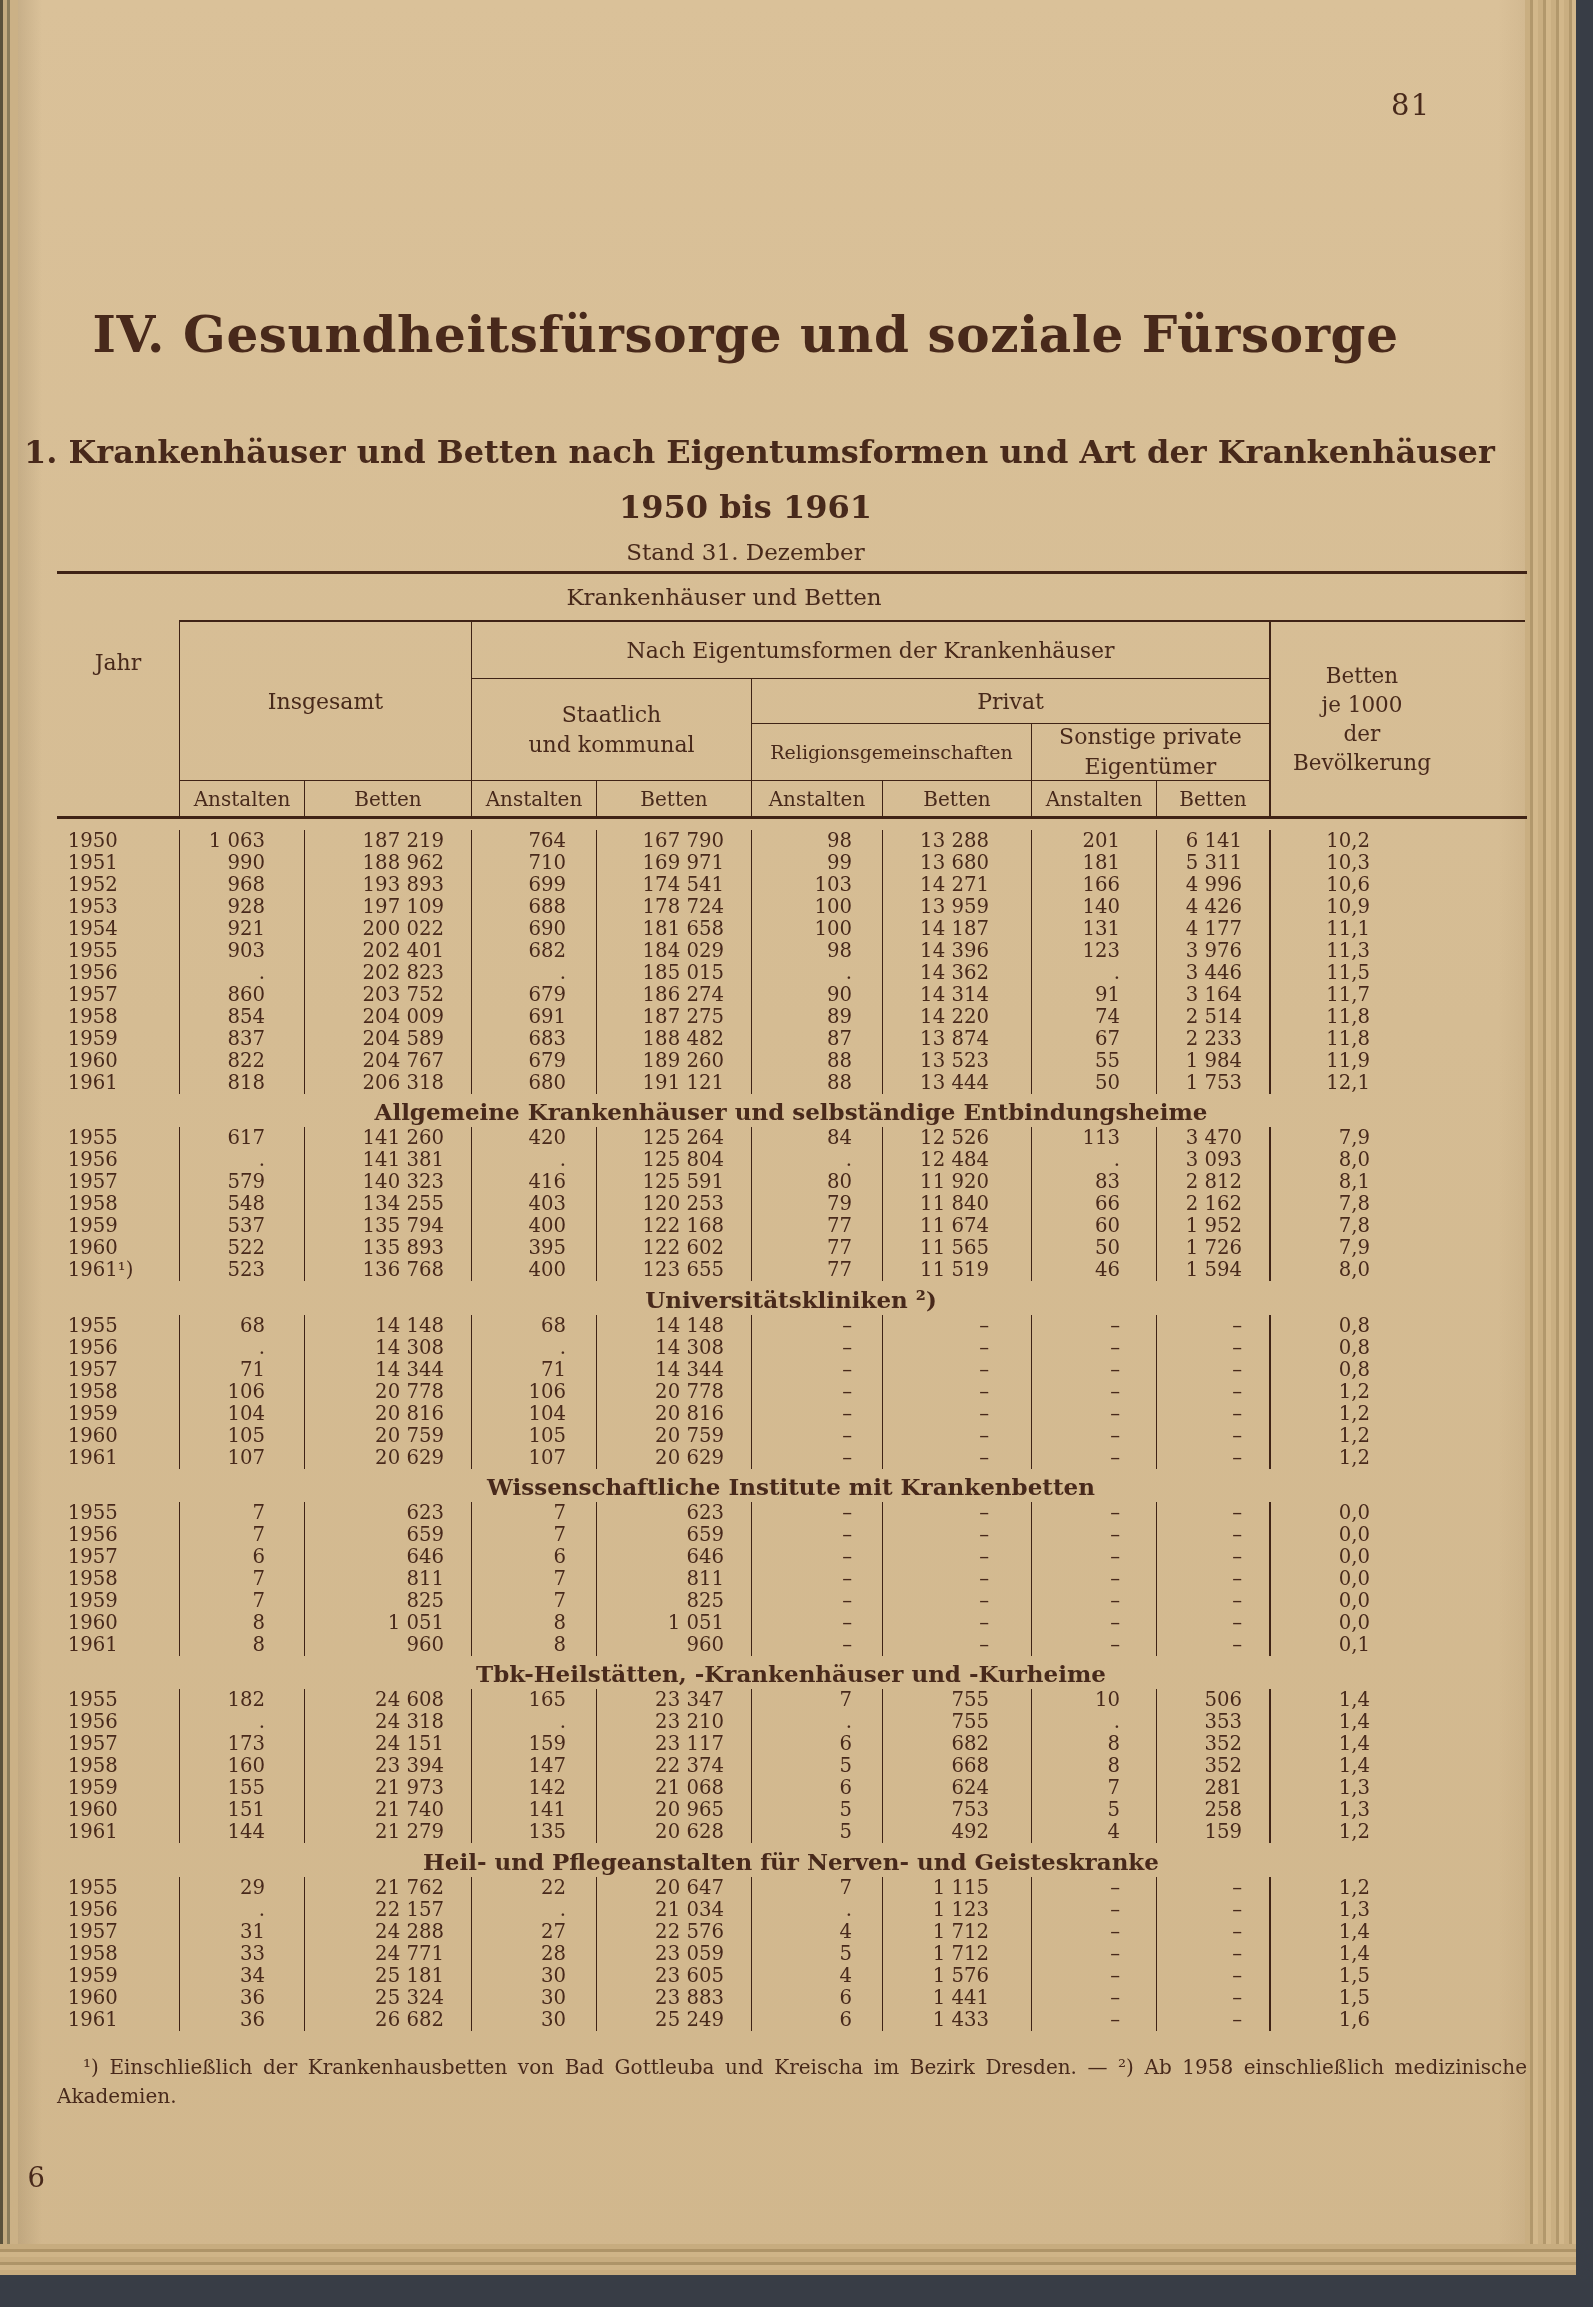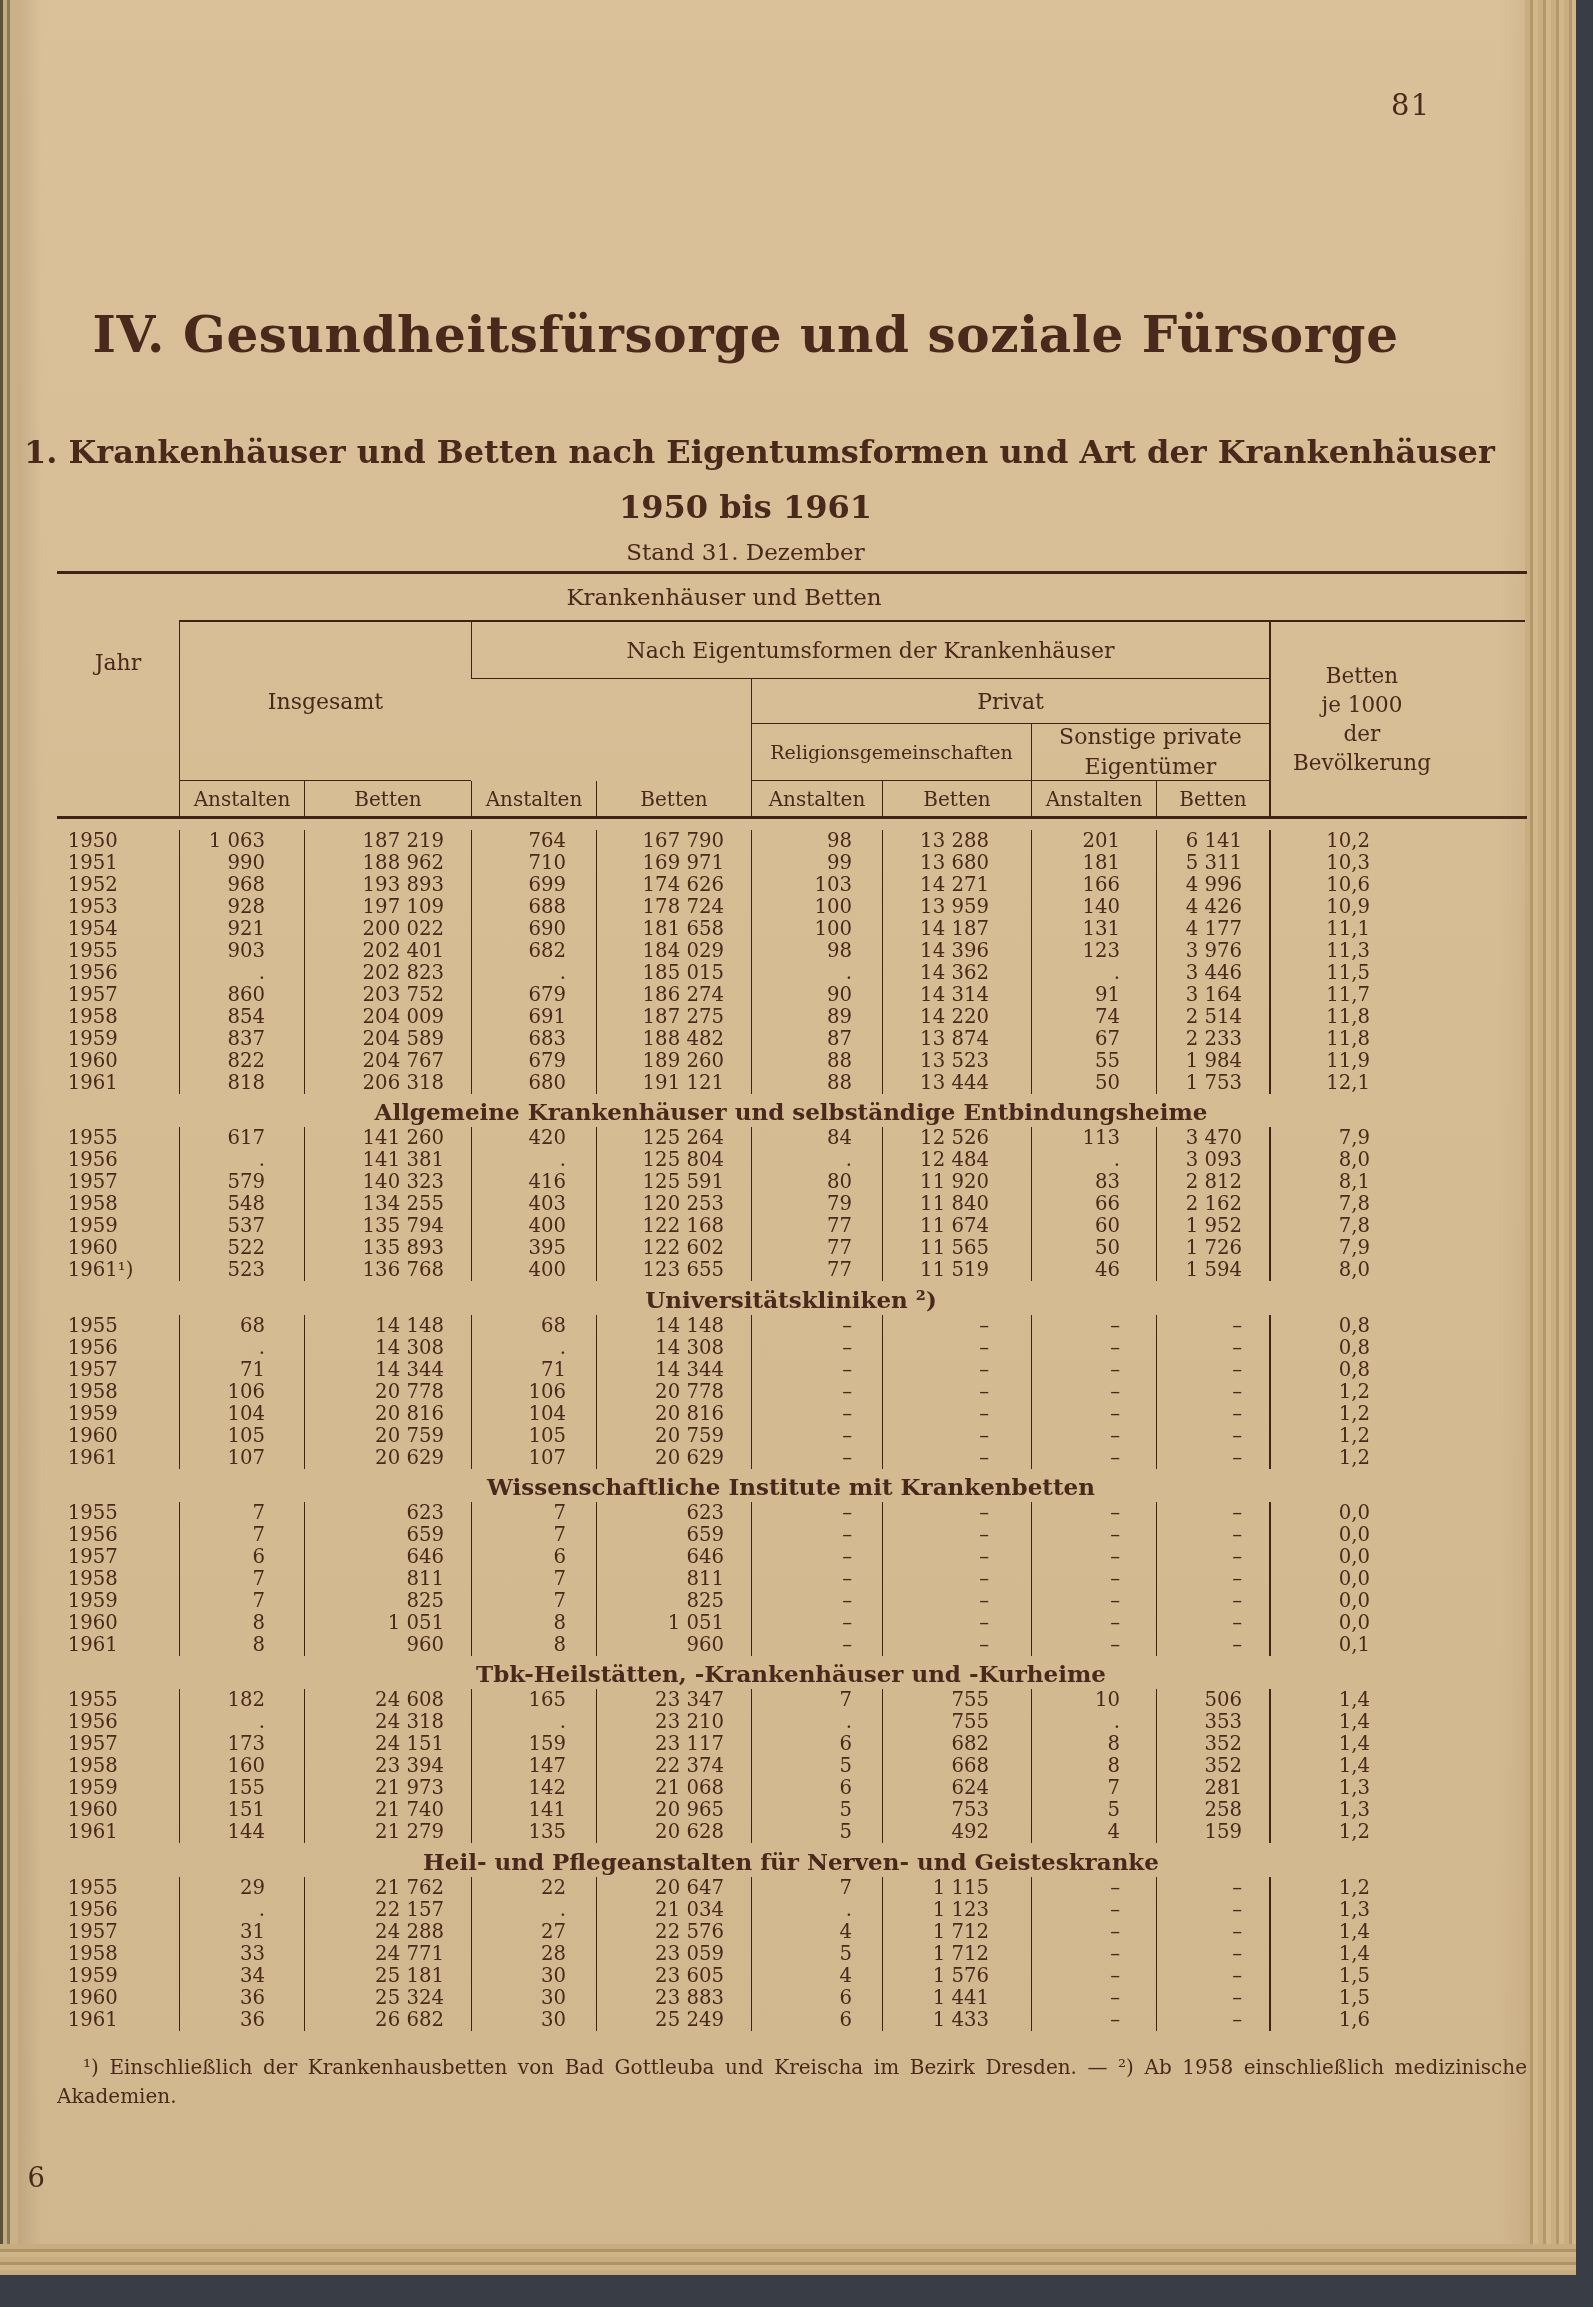--- a/index.html
+++ b/index.html
@@ -132,20 +132,22 @@
     <div class="table-title-years">1950 bis 1961</div>
     <div class="stand-note">Stand 31. Dezember</div>
   </div>
 
   <div class="tablewrap">
     <div class="grid thead">
       <div class="hcell h-jahr">Jahr</div>
       <div class="hcell h-khb">Krankenhäuser und Betten</div>
       <div class="hcell h-insg">Insgesamt</div>
       <div class="hcell h-nach">Nach Eigentumsformen der Krankenhäuser</div>
+      <div class="hcell h-staat pre">Staatlich
+und kommunal</div>
       <div class="hcell h-privat">Privat</div>
       <div class="hcell h-rel">Religionsgemeinschaften</div>
       <div class="hcell h-sonst pre">Sonstige private
 Eigentümer</div>
       <div class="hcell h-b1000 pre">Betten
 je 1000
 der
 Bevölkerung</div>
       <div class="hcell h-sub hs2">Anstalten</div>
       <div class="hcell h-sub hs3">Betten</div>
@@ -175,21 +177,21 @@
           <div class="cell c5">169 971</div>
           <div class="cell c6">99</div>
           <div class="cell c7">13 680</div>
           <div class="cell c8">181</div>
           <div class="cell c9">5 311</div>
           <div class="cell c10">10,3</div>
           <div class="cell c1">1952</div>
           <div class="cell c2">968</div>
           <div class="cell c3">193 893</div>
           <div class="cell c4">699</div>
-          <div class="cell c5">174 626</div>
+          <div class="cell c5">174 541</div>
           <div class="cell c6">103</div>
           <div class="cell c7">14 271</div>
           <div class="cell c8">166</div>
           <div class="cell c9">4 996</div>
           <div class="cell c10">10,6</div>
           <div class="cell c1">1953</div>
           <div class="cell c2">928</div>
           <div class="cell c3">197 109</div>
           <div class="cell c4">688</div>
           <div class="cell c5">178 724</div>

